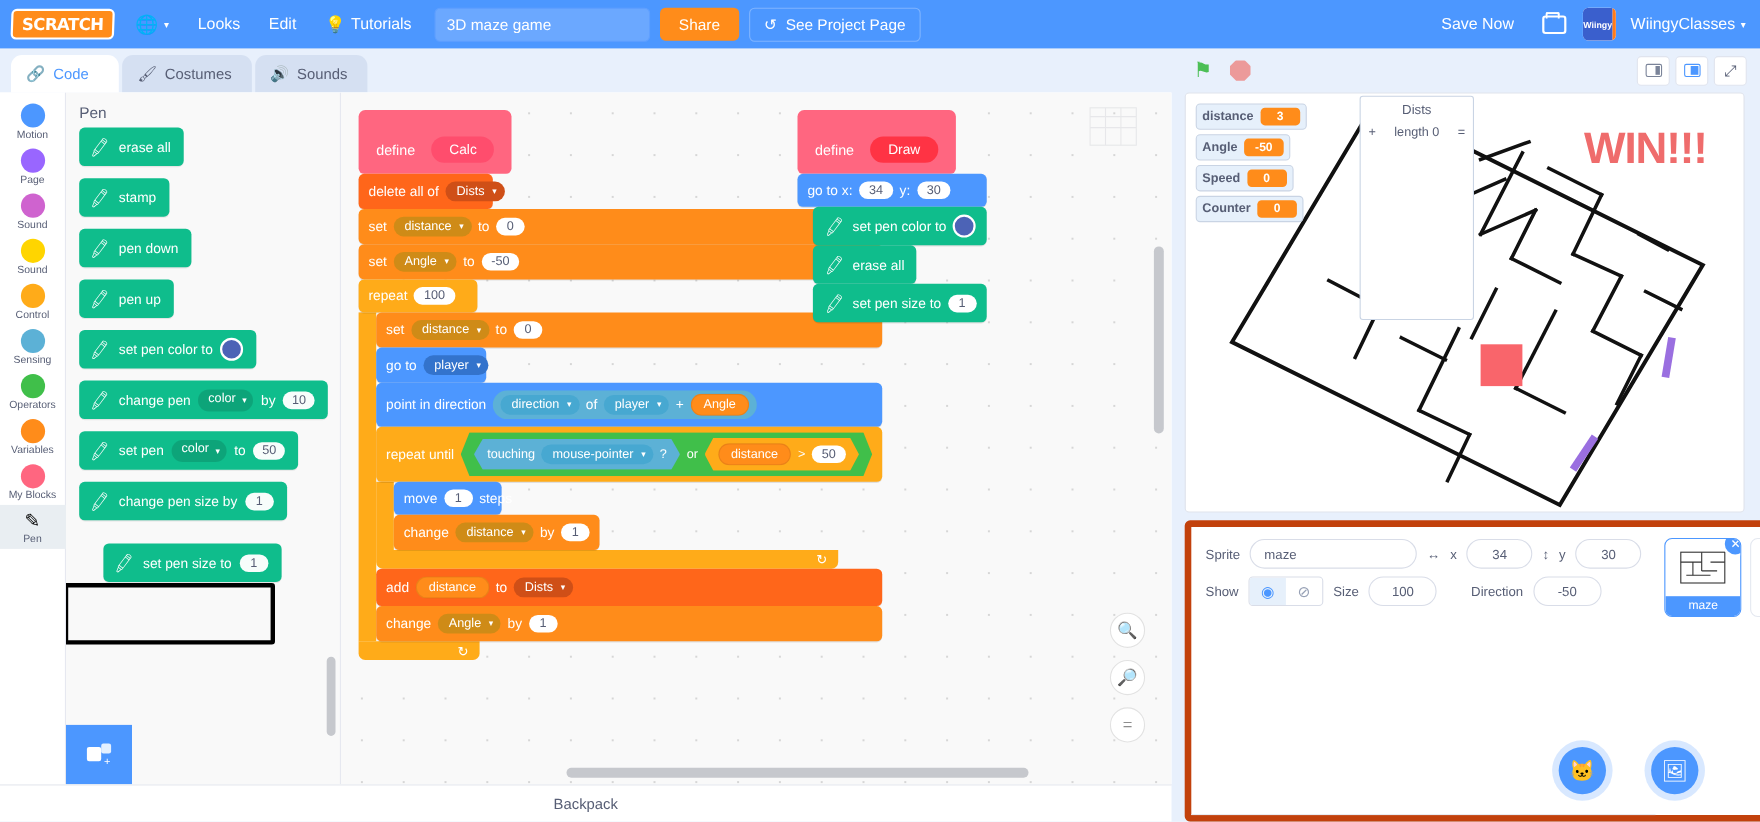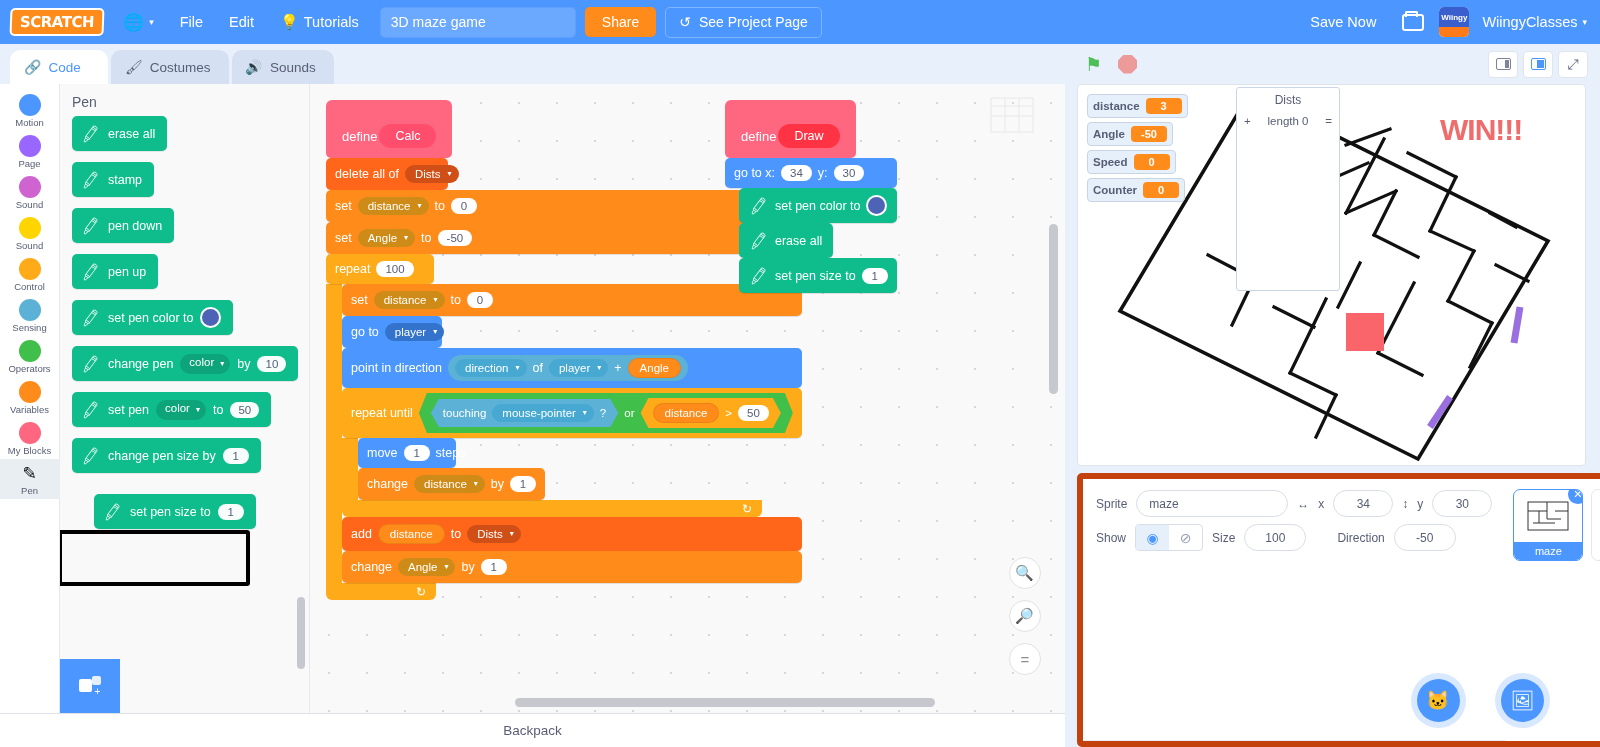--- a/index.html
+++ b/index.html
@@ -56,21 +56,21 @@
     width: 22px; height: 17px; border: 2px solid #fff; border-radius: 3px;
     position: relative;
   }
   .folder-ic::before {
     content: ''; position: absolute; top: -5px; left: 1px;
     width: 9px; height: 4px; border: 2px solid #fff; border-bottom: none;
     border-radius: 2px 2px 0 0;
   }
   .user-av {
     width: 30px; height: 30px; border-radius: 5px; background: #fff;
-    display: flex; flex-direction: column; overflow: hidden;
+    display: flex; flex-direction: row; overflow: hidden;
     margin-right: 8px;
   }
   .av-top { flex: 2; background: #3a5fcd; color: #fff; font-size: 8px;
     display: flex; align-items: center; justify-content: center; font-weight: bold; }
   .av-bot { flex: 1; background: #ff7b1a; }
 
   
   .main { display: flex; height: 703px; }
 
   
@@ -184,21 +184,21 @@
   .hex { display: inline-flex; align-items: center; gap: 6px;
     padding: 5px 12px; font-size: 11.5px; color: #fff;
     clip-path: polygon(8px 0, calc(100% - 8px) 0, 100% 50%, calc(100% - 8px) 100%, 8px 100%, 0 50%); }
   .rep-arm { width: 16px; background: #ffab19; }
   .ctrl-foot { height: 17px; background: #ffab19; border-radius: 0 0 6px 6px;
     display:flex; align-items:center; justify-content:flex-end; padding-right: 10px;
     color: #fff; font-size: 12px; }
 
   .hat-blk {
     background: #ff6680; border-radius: 6px 6px 5px 5px;
-    padding: 24px 16px 10px; display: inline-flex; align-items: center; gap: 2px;
+    padding: 24px 16px 10px; display: inline-flex; align-items: center; gap: 15px;
     font-size: 13px; color: #fff; position: relative; text-align: center;
   }
   .proc-pill { background: #ff4d6d; border-radius: 13px; padding: 5px 16px; font-size: 12.5px; }
 
   .minimap { position: absolute; top: 8px; right: 22px; width: 62px; height: 48px;
     opacity: .28; }
   .zoomctl { position: absolute; right: 24px; bottom: 38px;
     display: flex; flex-direction: column; gap: 11px; }
   .zbtn { width: 32px; height: 32px; border-radius: 50%; background: #fff;
     border: 1px solid #e2e2e2; color: #8d8d8d; font-size: 15px;
@@ -253,21 +253,21 @@
     position: absolute; background: #fff; border: 1px solid #c9d4e4;
     border-radius: 3px; display: flex; flex-direction: column;
   }
   .lm-head { text-align: center; font-size: 12px; color: #575e75; padding: 5px 0 4px; }
   .lm-body { flex: 1; background: #e6f0fb; border-top: 1px solid #d3dded;
     border-bottom: 1px solid #d3dded; display: flex; justify-content: center;
     padding-top: 8px; font-size: 11.5px; color: #9aa3b5; }
   .lm-foot { display: flex; align-items: center; font-size: 11.5px; color: #575e75;
     padding: 4px 7px; justify-content: space-between; }
 
-  .winlabel { position: absolute; color: #ef6c6c; font-weight: bold; font-size: 30px;
+  .winlabel { position: absolute; color: #ef6c6c; font-weight: bold; font-size: 40px;
     letter-spacing: -1px; }
 
   .sprite-panel { margin: 7px 12px 0; width: 509px; flex: 1; display: flex; gap: 5px; }
   .sp-left { flex: 1; background: #fff; border: 6px solid #c2410c; border-radius: 5px;
     display: flex; flex-direction: row; }
   .sp-info { display: flex; flex-direction: column; gap: 7px; padding: 11px 13px 9px;
     border-bottom: 1px solid #e8ebf2; }
   .sp-row { display: flex; align-items: center; gap: 9px; font-size: 12px; color: #575e75; }
   .sp-field { border: 1px solid #d9dde8; border-radius: 14px; height: 27px;
     display: flex; align-items: center; padding: 0 12px; font-size: 12px; color: #575e75;
@@ -305,21 +305,21 @@
 </style>
 </head>
 <body>
 
 <div class="menubar">
   <div class="scratch-logo">SCRATCH</div>
   <div class="mb-item">
     <span class="globe">🌐</span>
     <span class="caret">▾</span>
   </div>
-  <div class="mb-item">File</div>
+  <div class="mb-item">Looks</div>
   <div class="mb-item">Edit</div>
   <div class="mb-item">
     <span class="bulb">💡</span>
     <span>Tutorials</span>
   </div>
   <input class="proj-name" value="3D maze game" style="">
   <button class="share-btn">Share</button>
   <div class="proj-page">
     <span>↺</span>
     <span>See Project Page</span>

